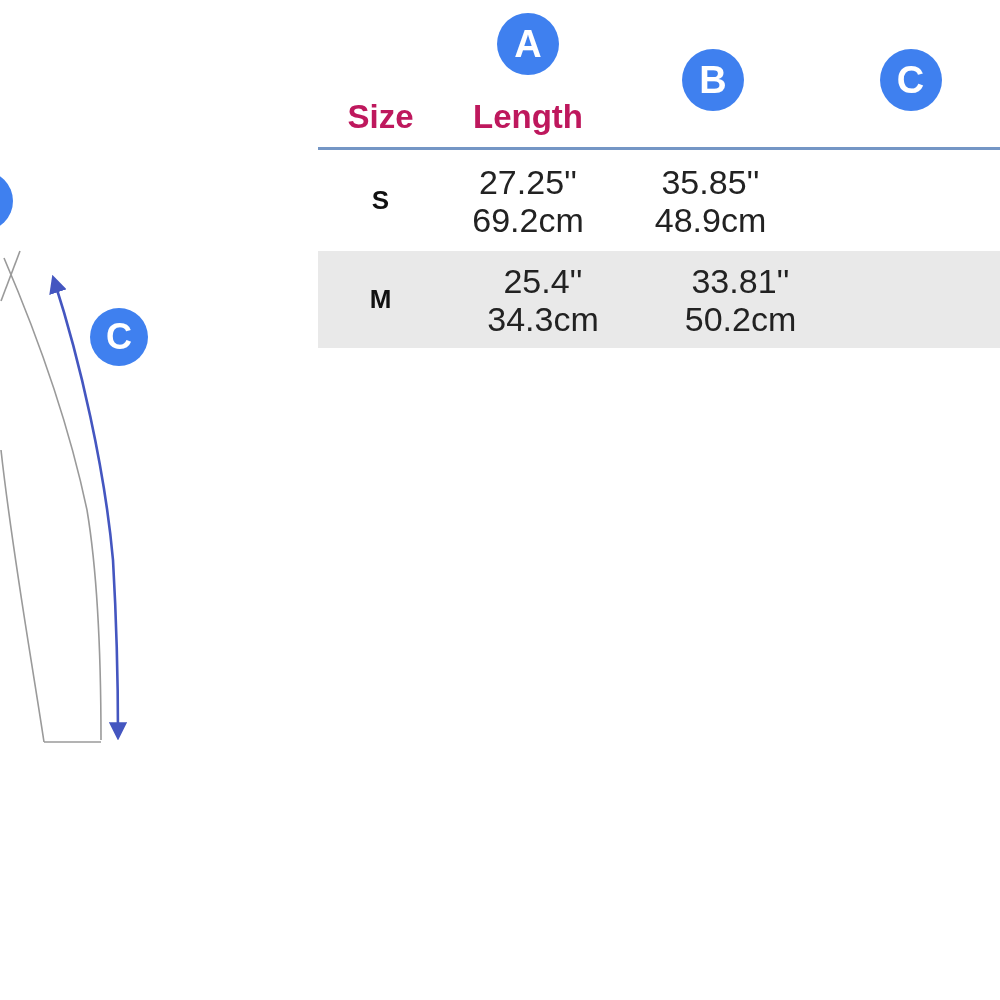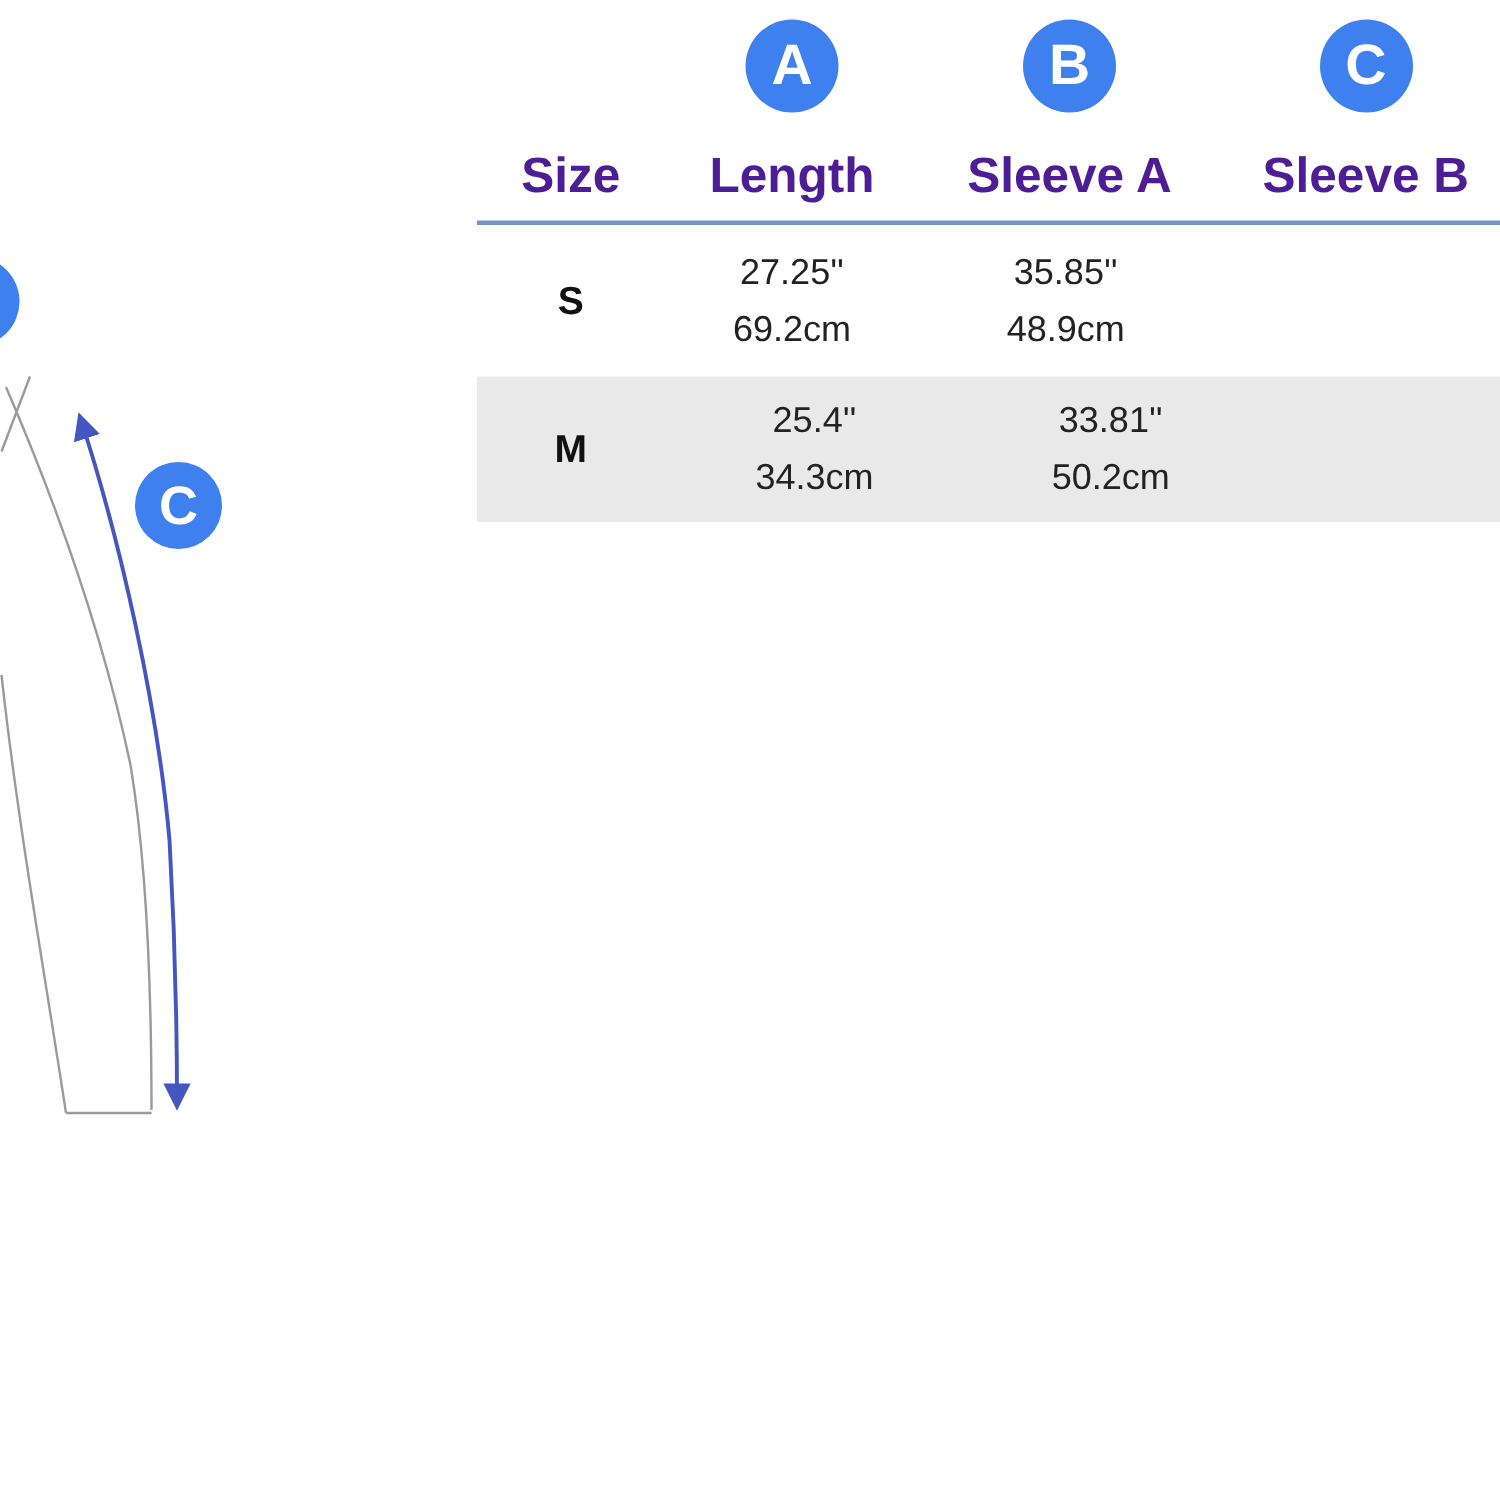--- a/index.html
+++ b/index.html
@@ -17,27 +17,27 @@
   .hcol{display:flex;flex-direction:column;justify-content:flex-end;align-items:center;padding-bottom:12px;}
   .col-size{width:125px;}
   .col-a{width:170px;}
   .col-b{width:200px;}
   .col-c{width:195px;}
   .badge{
     width:62px;height:62px;border-radius:50%;background:#3f80ef;color:#ffffff;
     display:flex;align-items:center;justify-content:center;
     font-size:38px;font-weight:700;margin-bottom:24px;line-height:1;
   }
-  .hlabel{font-size:33px;font-weight:700;line-height:36px;color:#4c1d95;white-space:nowrap;}
+  .hlabel{font-size:33px;font-weight:700;line-height:36px;color:#be185d;white-space:nowrap;}
   .trow{display:flex;align-items:center;}
   .row-s{height:101px;background:#ffffff;}
   .row-m{height:97px;background:#e9e9e9;}
   .cell{display:flex;flex-direction:column;align-items:center;justify-content:center;}
   .size-cell{font-size:26px;font-weight:700;color:#111111;}
-  .val{font-size:24px;line-height:38px;font-weight:400;color:#222222;white-space:nowrap;}
+  .val{font-size:34px;line-height:38px;font-weight:400;color:#222222;white-space:nowrap;}
 </style>
 </head>
 <body>
 
 <div class="screen">
 
   <svg class="diagram-svg" width="220" height="820" viewBox="0 0 220 820">
     <defs>
       <marker id="arrowhead" viewBox="0 0 10 10" refX="7" refY="5" markerWidth="7" markerHeight="7" orient="auto-start-reverse">
         <path d="M0,0 L10,5 L0,10 z" fill="#4456c0"></path>
@@ -65,25 +65,23 @@
     <div class="header-row">
       <div class="hcol col-size">
         <div class="hlabel">Size</div>
       </div>
       <div class="hcol col-a">
         <div class="badge">A</div>
         <div class="hlabel">Length</div>
       </div>
       <div class="hcol col-b">
         <div class="badge">B</div>
-        <div class="hlabel">Sleeve A</div>
       </div>
       <div class="hcol col-c">
         <div class="badge">C</div>
-        <div class="hlabel">Sleeve B</div>
       </div>
     </div>
 
     <div class="trow row-s">
       <div class="cell size-cell col-size">S</div>
       <div class="cell col-a">
         <div class="val">27.25''</div>
         <div class="val">69.2cm</div>
       </div>
       <div class="cell col-c">

